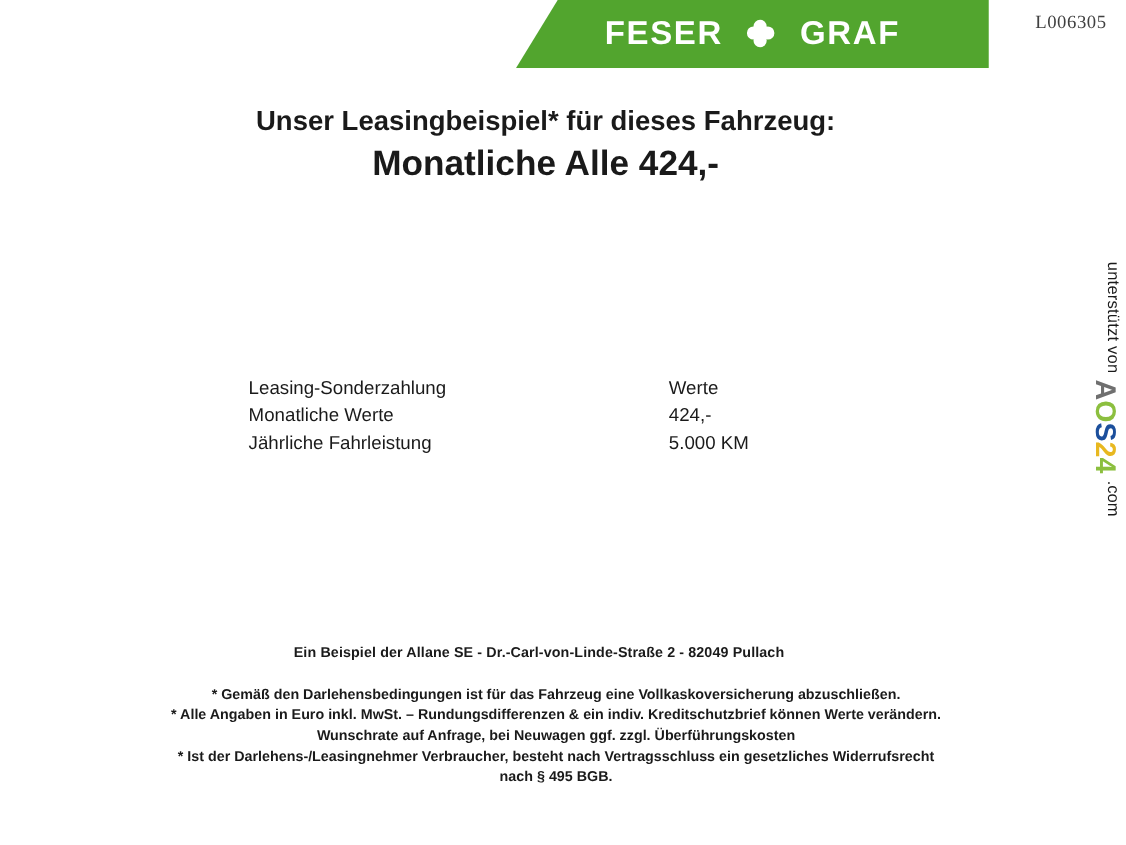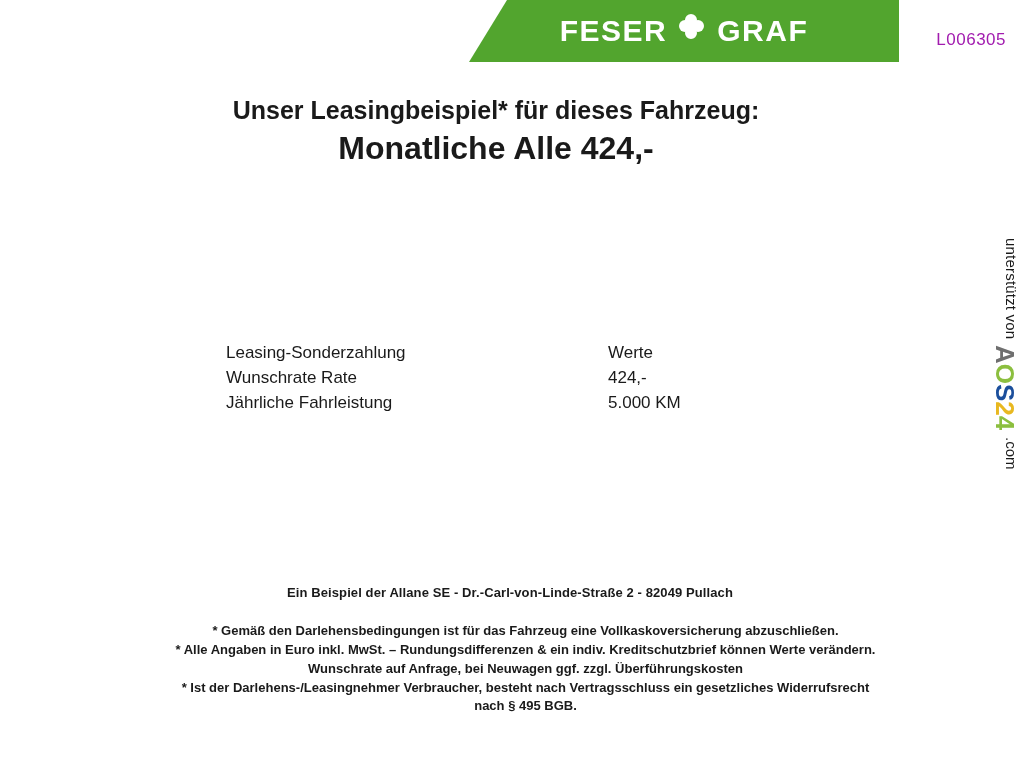--- a/index.html
+++ b/index.html
@@ -36,22 +36,22 @@
     display: flex;
     align-items: center;
     justify-content: center;
   }
   .brand-text {
     color: #ffffff;
     font-size: 30px;
     font-weight: bold;
     letter-spacing: 1.5px;
     display: flex;
-    align-items: flex-start;
-    gap: 12px;
+    align-items: center;
+    gap: 22px;
     white-space: nowrap;
   }
   .clover {
     display: inline-block;
     width: 26px;
     height: 26px;
     position: relative;
   }
   .clover span {
     position: absolute;
@@ -60,25 +60,26 @@
     background: #ffffff;
     border-radius: 50% 50% 50% 0;
   }
   .clover span.l1 { top: 0; left: 6px; transform: rotate(-45deg); }
   .clover span.l2 { top: 6px; left: 13px; transform: rotate(45deg); }
   .clover span.l3 { top: 13px; left: 6px; transform: rotate(135deg); }
   .clover span.l4 { top: 6px; left: 0px; transform: rotate(225deg); }
 
   .ref-code {
     position: absolute;
-    top: 30px;
+    top: 10px;
     right: 18px;
     font-size: 17px;
-    color: #a21caf;
+    color: #404040;
     letter-spacing: 0.5px;
+    font-family: Liberation Serif, serif;
   }
 
   
   .title-block {
     position: absolute;
     top: 96px;
     left: 0;
     width: 980px;
     text-align: center;
     padding-left: 12px;
@@ -113,21 +114,20 @@
   .details .label { width: 382px; margin-top: 29px; }
   .details .value { width: 280px; }
 
   
   .footer {
     position: absolute;
     top: 585px;
     left: 0;
     width: 980px;
     text-align: center;
-    margin-left: 20px;
   }
   .footer-addr {
     font-size: 13px;
     font-weight: bold;
     color: #1a1a1a;
     letter-spacing: 0.1px;
   }
   .footer-notes {
     margin-top: 22px;
     font-size: 13px;
@@ -195,21 +195,21 @@
     <div class="title-main">Unser Leasingbeispiel* für dieses Fahrzeug:</div>
     <div class="title-rate">Monatliche Alle 424,-</div>
   </div>
 
   <div class="details">
     <div class="row">
       <div class="label">Leasing-Sonderzahlung</div>
       <div class="value">Werte</div>
     </div>
     <div class="row">
-      <div class="label">Wunschrate Rate</div>
+      <div class="label">Monatliche Werte</div>
       <div class="value">424,-</div>
     </div>
     <div class="row">
       <div class="label">Jährliche Fahrleistung</div>
       <div class="value">5.000 KM</div>
     </div>
   </div>
 
   <div class="footer">
     <div class="footer-addr">Ein Beispiel der Allane SE - Dr.-Carl-von-Linde-Straße 2 - 82049 Pullach</div>

